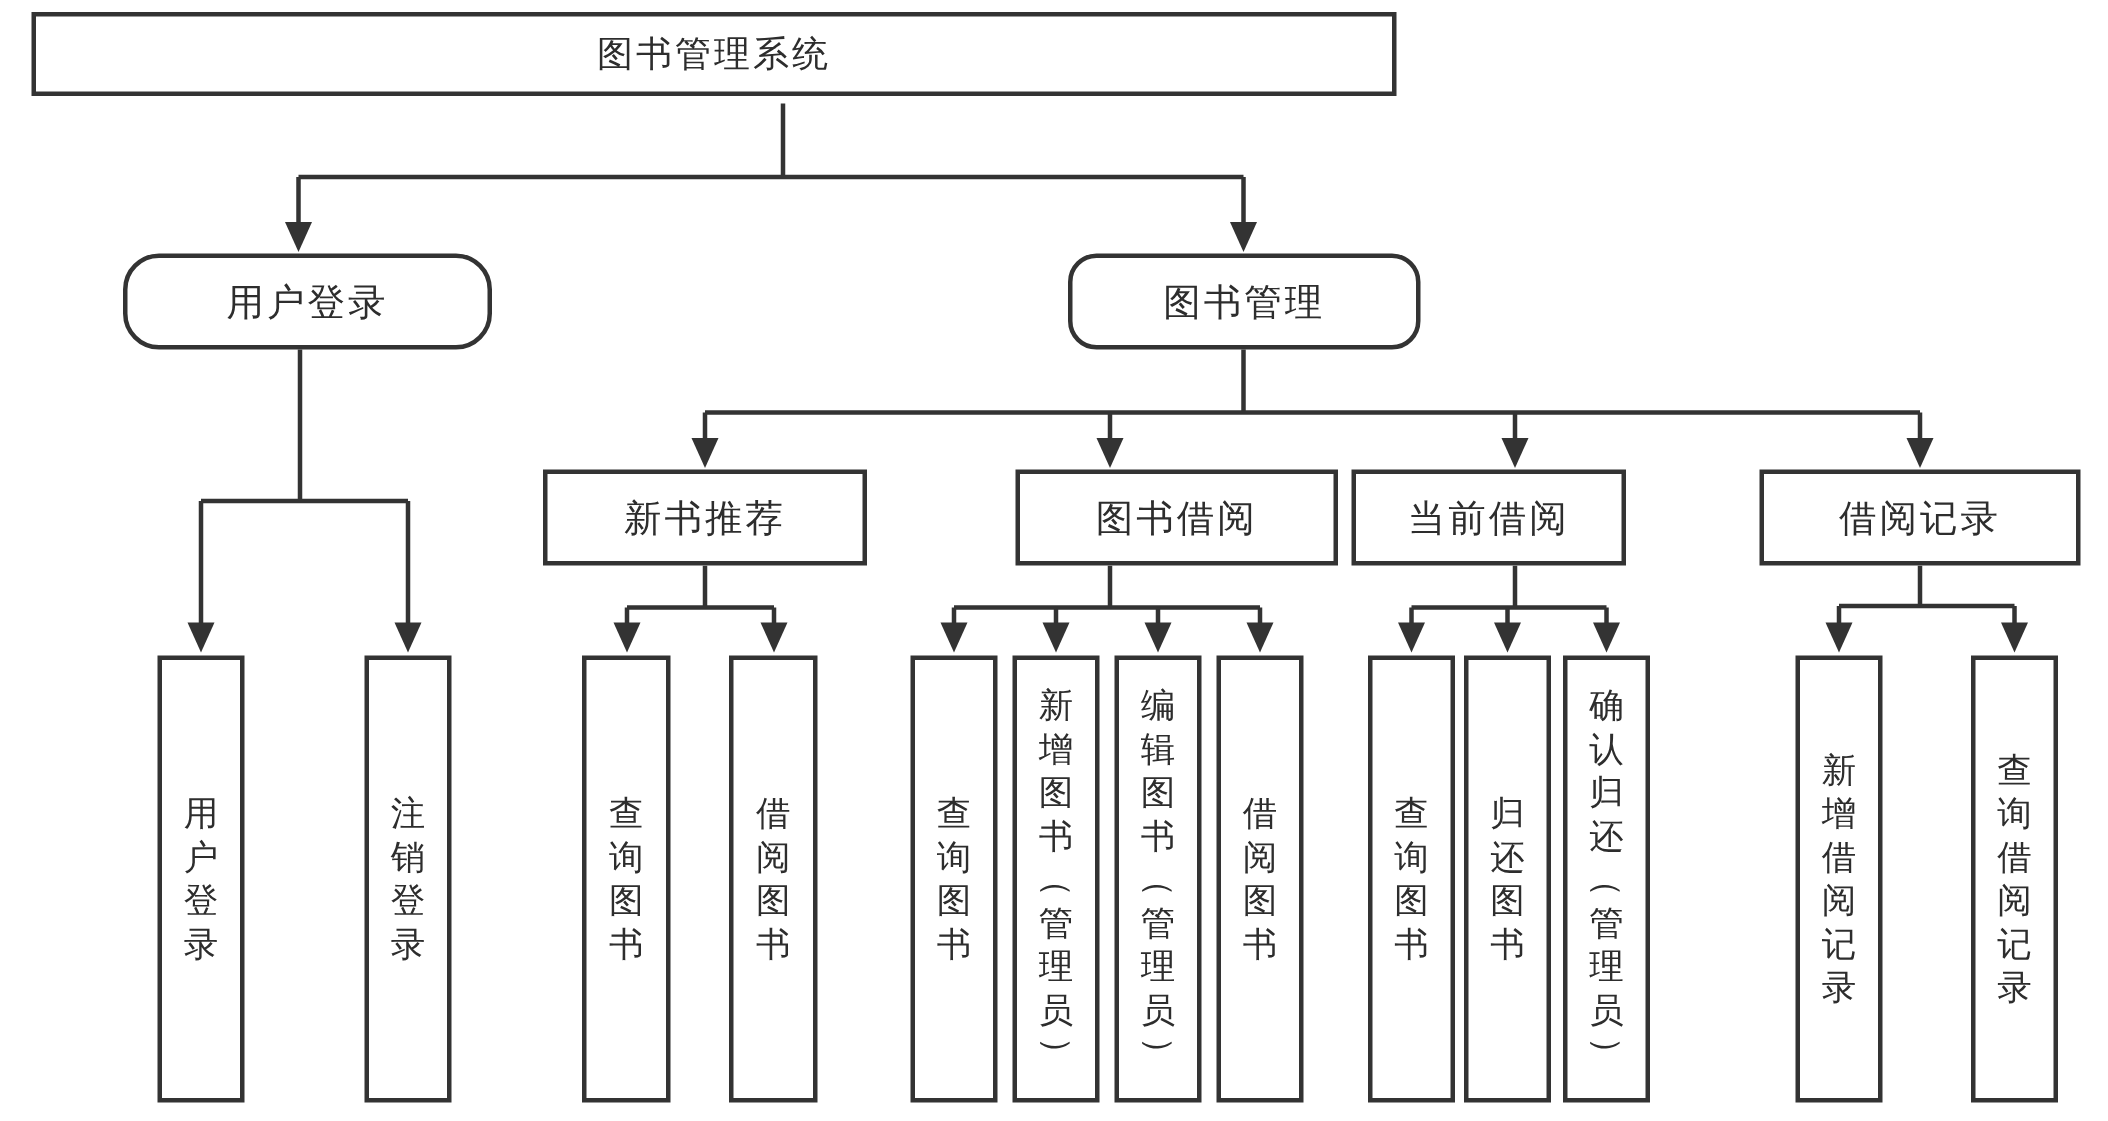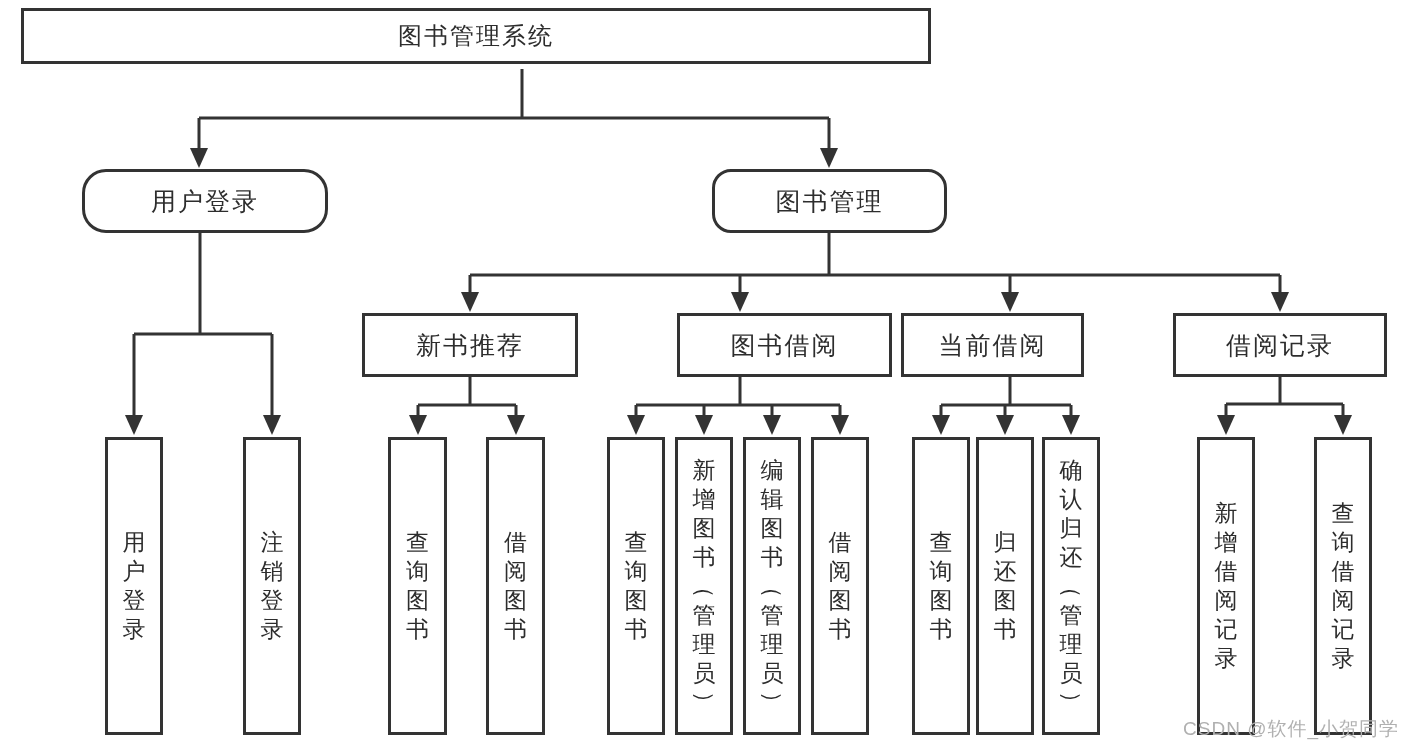--- a/index.html
+++ b/index.html
@@ -211,14 +211,13 @@
     </div>
   <div class="node vbox" style="left:1314px; top:437px; width:58px; height:298px;">
       <span class="vchar">查</span>
       <span class="vchar">询</span>
       <span class="vchar">借</span>
       <span class="vchar">阅</span>
       <span class="vchar">记</span>
       <span class="vchar">录</span>
     </div>
 
-  <div id="watermark">CSDN @软件_小贺同学</div>
 </div>
 
 </body></html>

